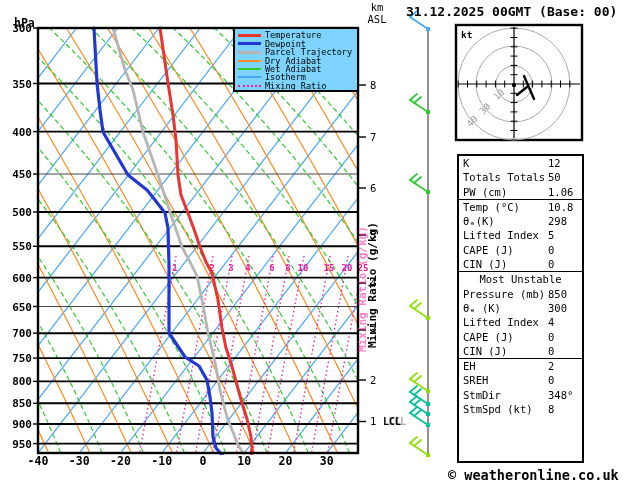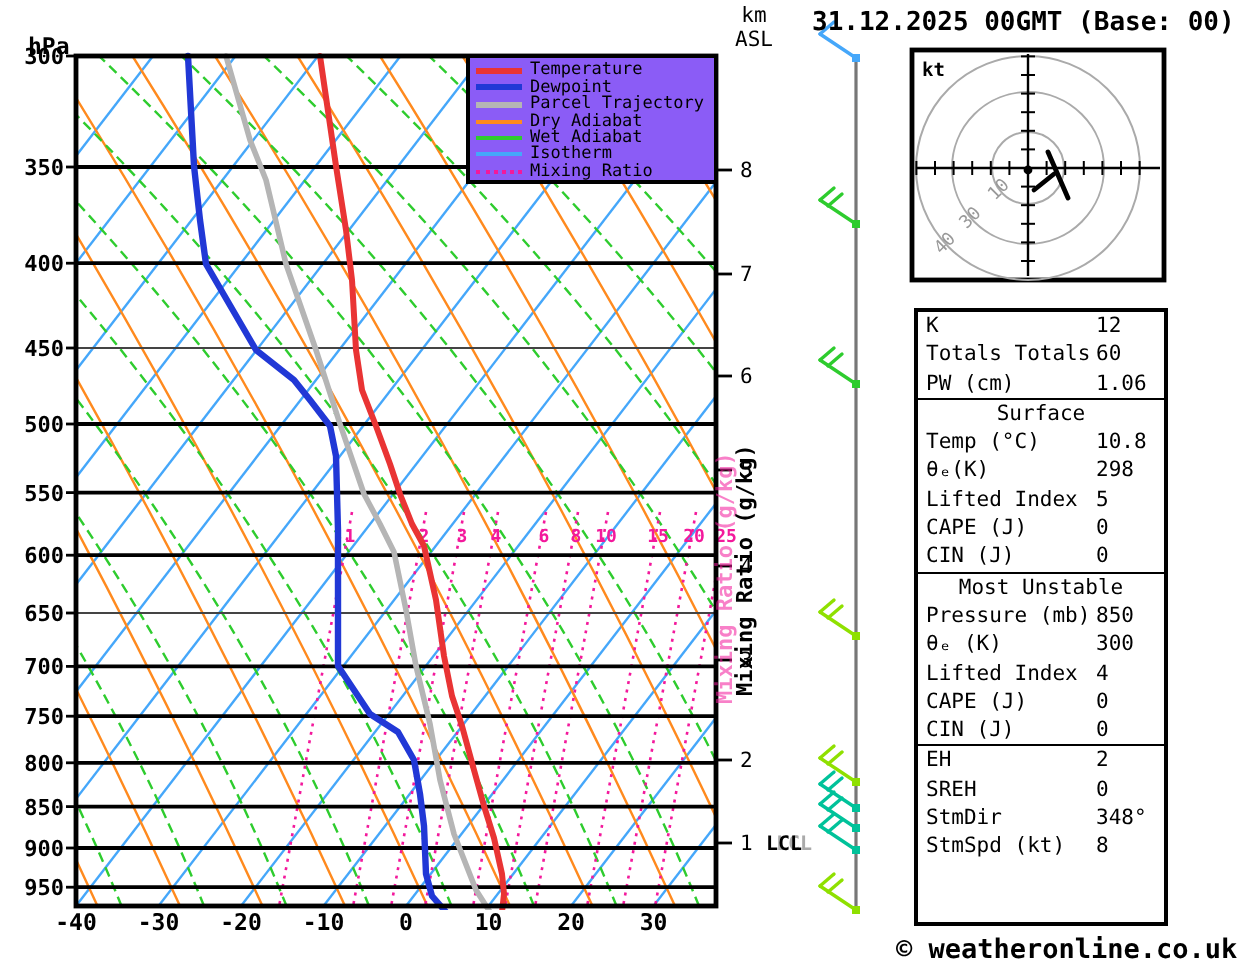--- a/index.html
+++ b/index.html
@@ -5,21 +5,21 @@
   html,body{margin:0;padding:0;background:#fff;}
   #app{position:relative;width:629px;height:486px;background:#fff;overflow:hidden;
        font-family:"DejaVu Sans Mono","Liberation Mono",monospace;color:#000;}
   #app svg{position:absolute;left:0;top:0;font-family:"DejaVu Sans Mono","Liberation Mono",monospace;}
   .txt{position:absolute;color:#000;white-space:pre;}
   #hpa{left:14px;top:4px;font-size:11.5px;font-weight:bold;margin-top:12px;}
   #title{left:56px;top:4px;font-size:13.5px;font-weight:bold;letter-spacing:.3px;}
   #date{left:406px;top:4px;font-size:13px;font-weight:bold;}
   #xlabel{left:60px;top:466px;width:285px;text-align:center;font-size:13px;}
   #watermark{left:436px;top:467px;font-size:13.5px;font-weight:bold;padding-left:12px;}
-  .legend{position:absolute;left:233px;top:27px;width:126px;height:65px;background:#8b5cf6;
+  .legend{position:absolute;left:233px;top:27px;width:126px;height:65px;background:#7dd3fc;
           border:2px solid #000;box-sizing:border-box;padding:2px 0 0 3px;z-index:5;}
   .lrow{display:flex;align-items:center;height:8.45px;}
   .lline{width:23px;margin-right:4px;flex:none;}
   .ltext{font-size:8.5px;line-height:8px;white-space:nowrap;}
   .tablebox{position:absolute;left:457px;top:154px;width:127px;height:309px;border:2px solid #000;
             background:#fff;box-sizing:border-box;font-size:10.5px;z-index:5;}
   .tgroup{border-top:1.5px solid #000;}
   .tgroup:first-child{border-top:none;}
   .trow{position:relative;height:14.31px;line-height:14.4px;white-space:pre;}
   .thead{text-align:center;}
@@ -323,25 +323,24 @@
         <span class="ltext">Isotherm</span>
       </div>
       <div class="lrow">
         <div class="lline" style="border-top: 2px dotted rgb(243, 25, 156);"></div>
         <span class="ltext">Mixing Ratio</span>
       </div>
     </div>
   <div class="tablebox" id="datatable">
       <div class="tgroup">
         <div class="trow"><span class="tlab">K</span><span class="tval">12</span></div>
-        <div class="trow"><span class="tlab">Totals Totals</span><span class="tval">60</span></div>
+        <div class="trow"><span class="tlab">Totals Totals</span><span class="tval">50</span></div>
         <div class="trow"><span class="tlab">PW (cm)</span><span class="tval">1.06</span></div>
       </div>
       <div class="tgroup">
-        <div class="trow thead">Surface</div>
         <div class="trow"><span class="tlab">Temp (°C)</span><span class="tval">10.8</span></div>
         <div class="trow"><span class="tlab">θₑ(K)</span><span class="tval">298</span></div>
         <div class="trow"><span class="tlab">Lifted Index</span><span class="tval">5</span></div>
         <div class="trow"><span class="tlab">CAPE (J)</span><span class="tval">0</span></div>
         <div class="trow"><span class="tlab">CIN (J)</span><span class="tval">0</span></div>
       </div>
       <div class="tgroup">
         <div class="trow thead">Most Unstable</div>
         <div class="trow"><span class="tlab">Pressure (mb)</span><span class="tval">850</span></div>
         <div class="trow"><span class="tlab">θₑ (K)</span><span class="tval">300</span></div>

